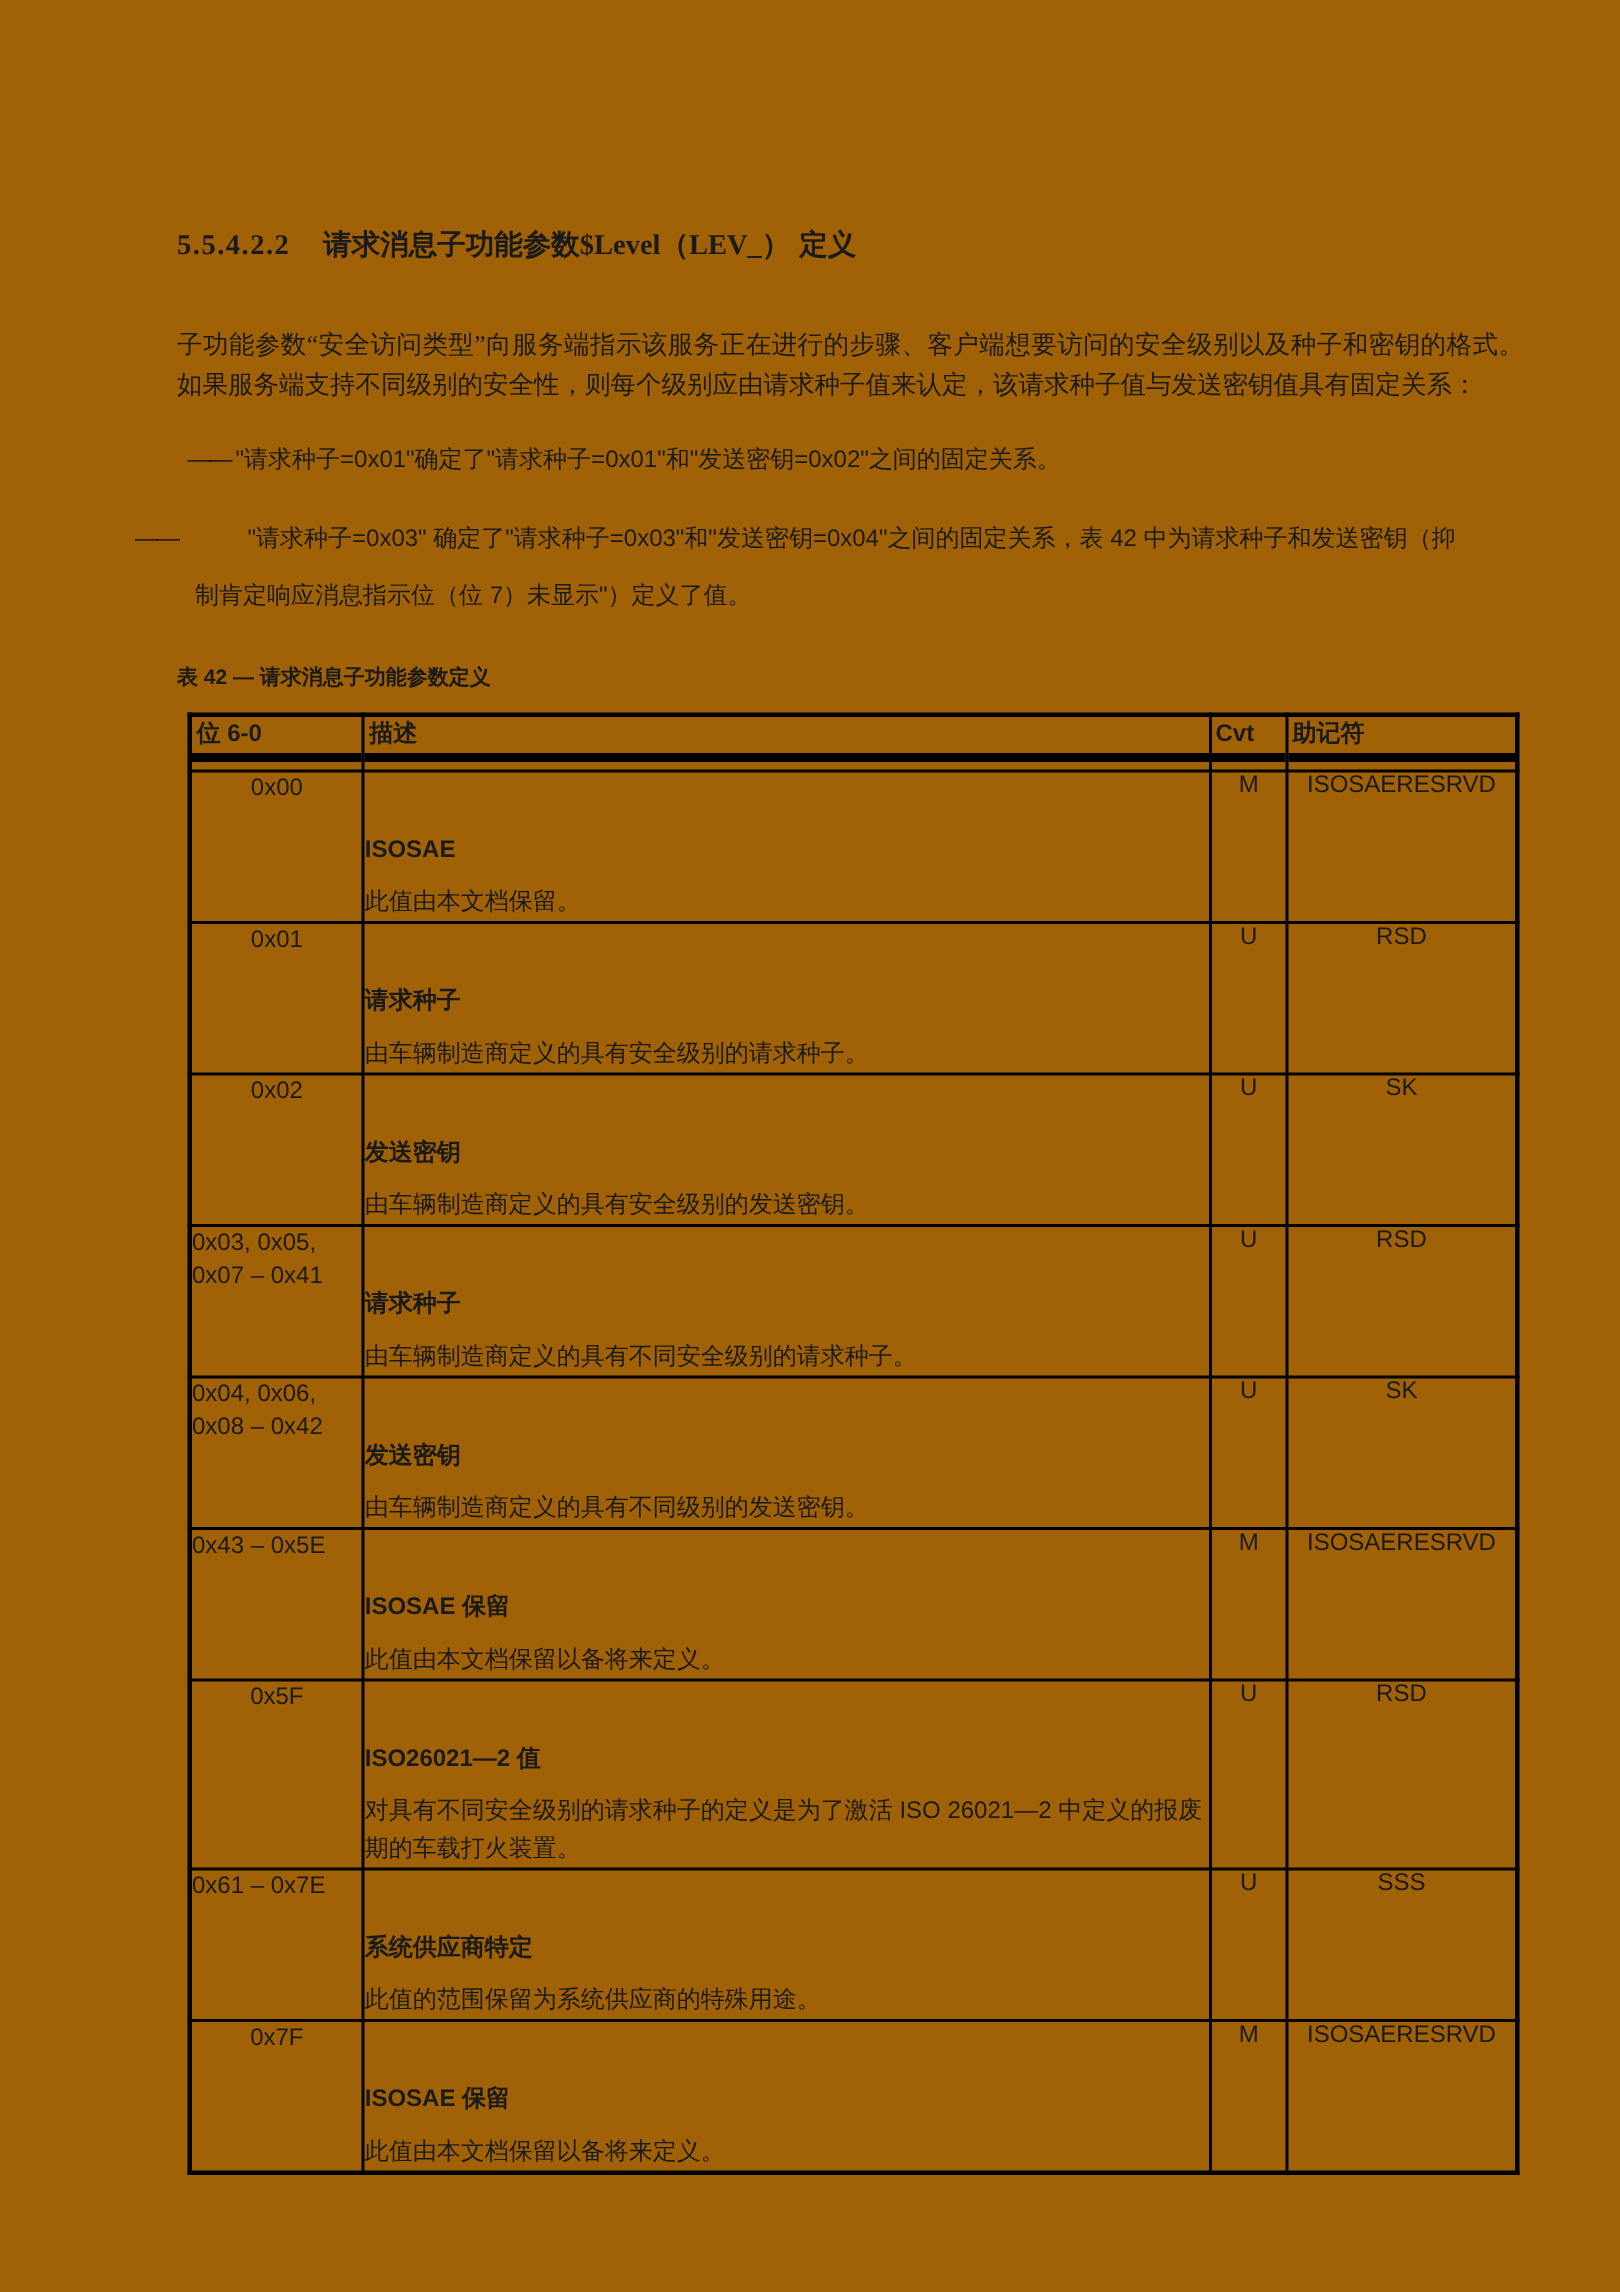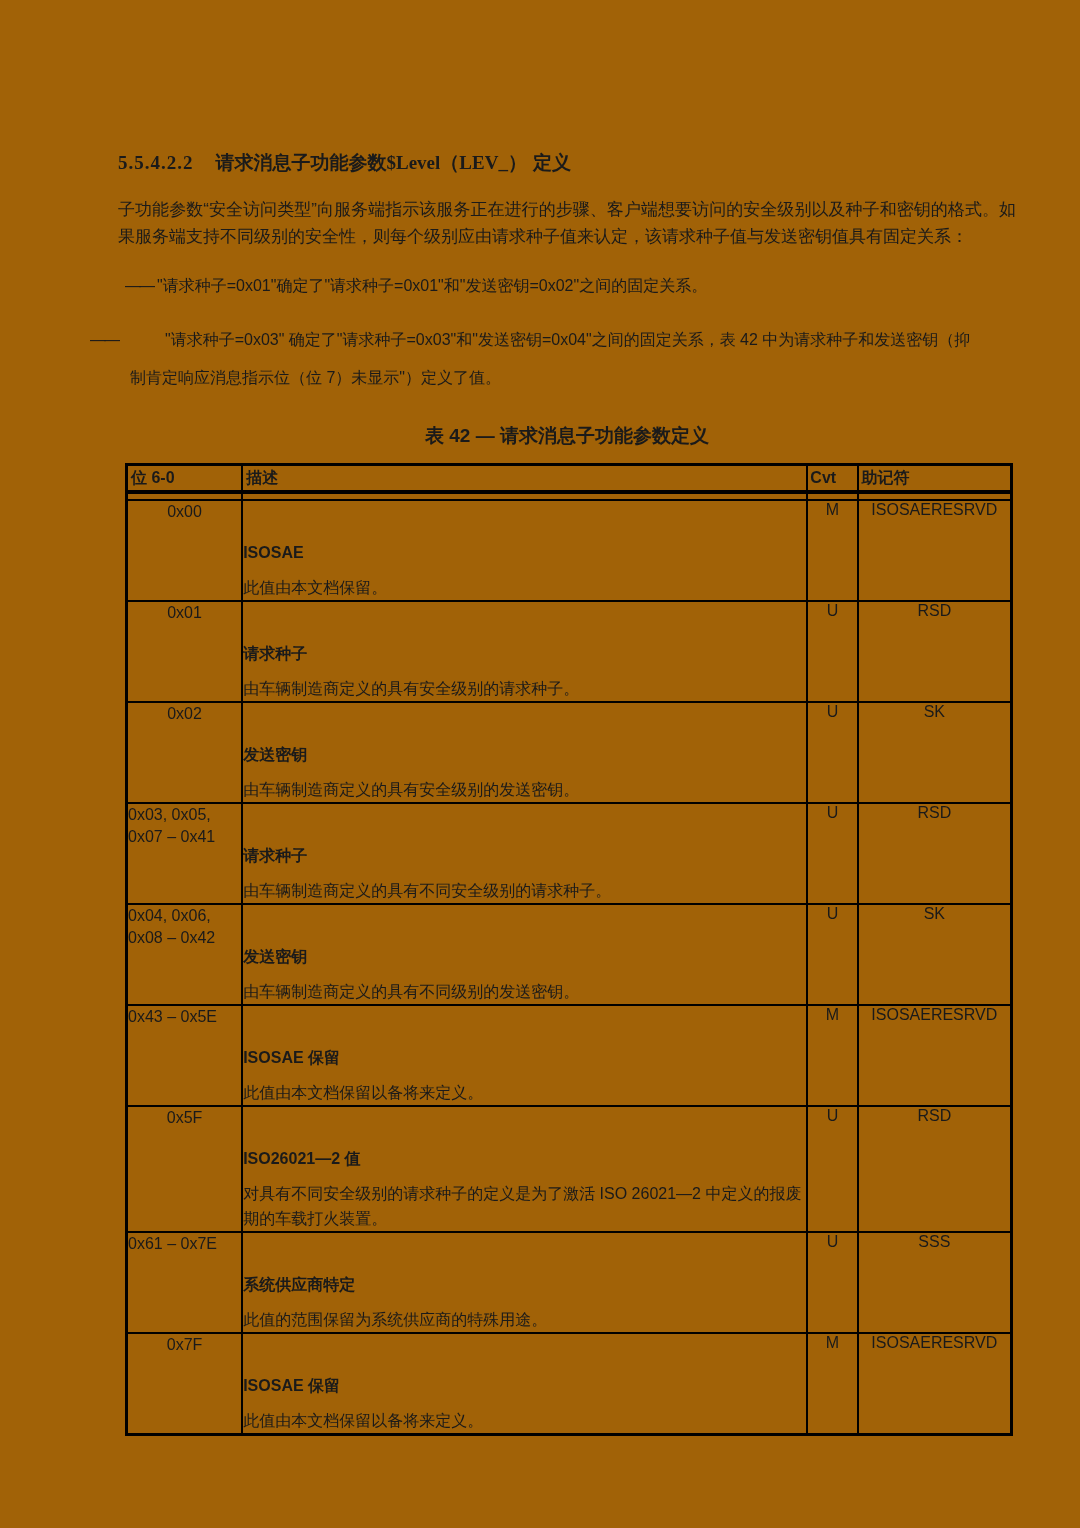--- a/index.html
+++ b/index.html
@@ -23,24 +23,25 @@
     font-family:"Liberation Serif",serif;
     letter-spacing:1px;
     margin-right:22px;
   }
   .heading .code{
     font-family:"Liberation Serif",serif;
     font-weight:bold;
   }
   .heading .post{margin-left:6px;}
   .intro{
-    margin:20px 0 0 0;
+    margin:40px 0 0 0;
     font-size:17px;
     line-height:27px;
     text-align:justify;
+    font-family:Liberation Serif, serif;
   }
   .bullet-1{
     margin:26px 0 0 0;
     font-size:16px;
     padding-left:7px;
   }
   .bullet-1 .dash{margin-right:4px;letter-spacing:-2px;}
   .bullet-2{
     position:relative;
     margin:24px 0 0 0;
@@ -51,43 +52,43 @@
   }
   .bullet-2 .dash{
     position:absolute;
     left:-28px;top:0;
     text-indent:0;
     letter-spacing:-2px;
   }
   .bullet-2 .text{white-space:pre-line;}
   .caption{
     margin-top:26px;
-    text-align:center;
+    text-align:left;
     font-weight:bold;
-    font-size:19px;
+    font-size:14px;
   }
   table.param{
     border-collapse:collapse;
     table-layout:fixed;
     width:888px;
     margin:14px 0 0 7px;
     border:3px solid #000;
   }
   table.param th, table.param td{
     border:2px solid #000;
     vertical-align:top;
     padding:0;
   }
   col.c-bits{width:115px;}
   col.c-desc{width:562px;}
   col.c-cvt{width:50px;}
   col.c-mn{width:153px;}
   th{font-size:16px;text-align:left;font-weight:bold;}
   th .thu{
-    border-bottom:4px solid #000000;
+    border-bottom:6px solid #000000;
     padding:2px 3px 2px 3px;
     margin-bottom:5px;
     line-height:20px;
   }
   th.h-cvt .thu{padding-left:2px;}
   td{font-size:16px;}
   td.bits{
     padding:8px 2px 0 3px;
     white-space:pre-line;
     line-height:22px;

